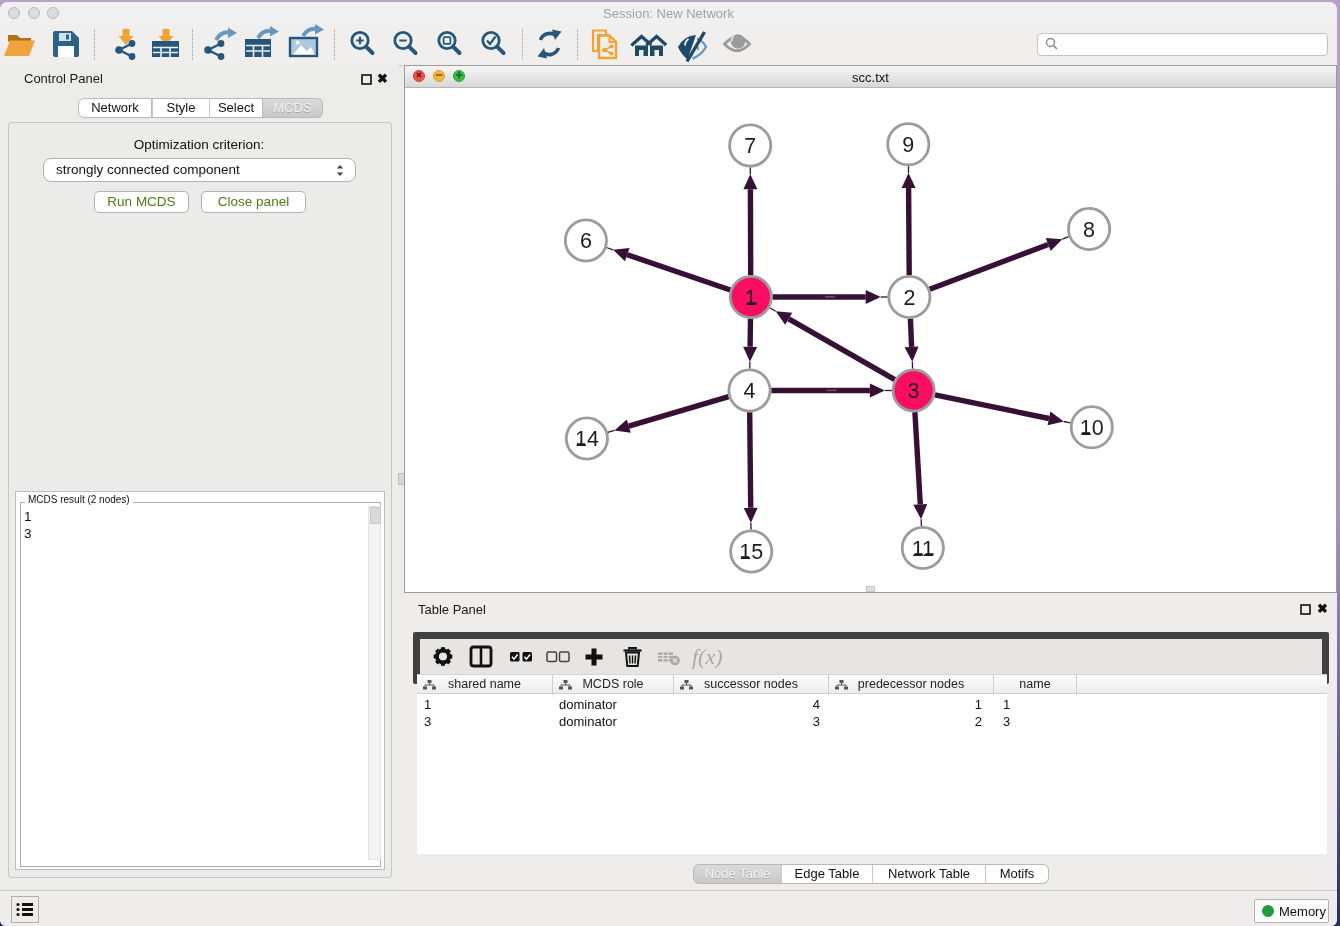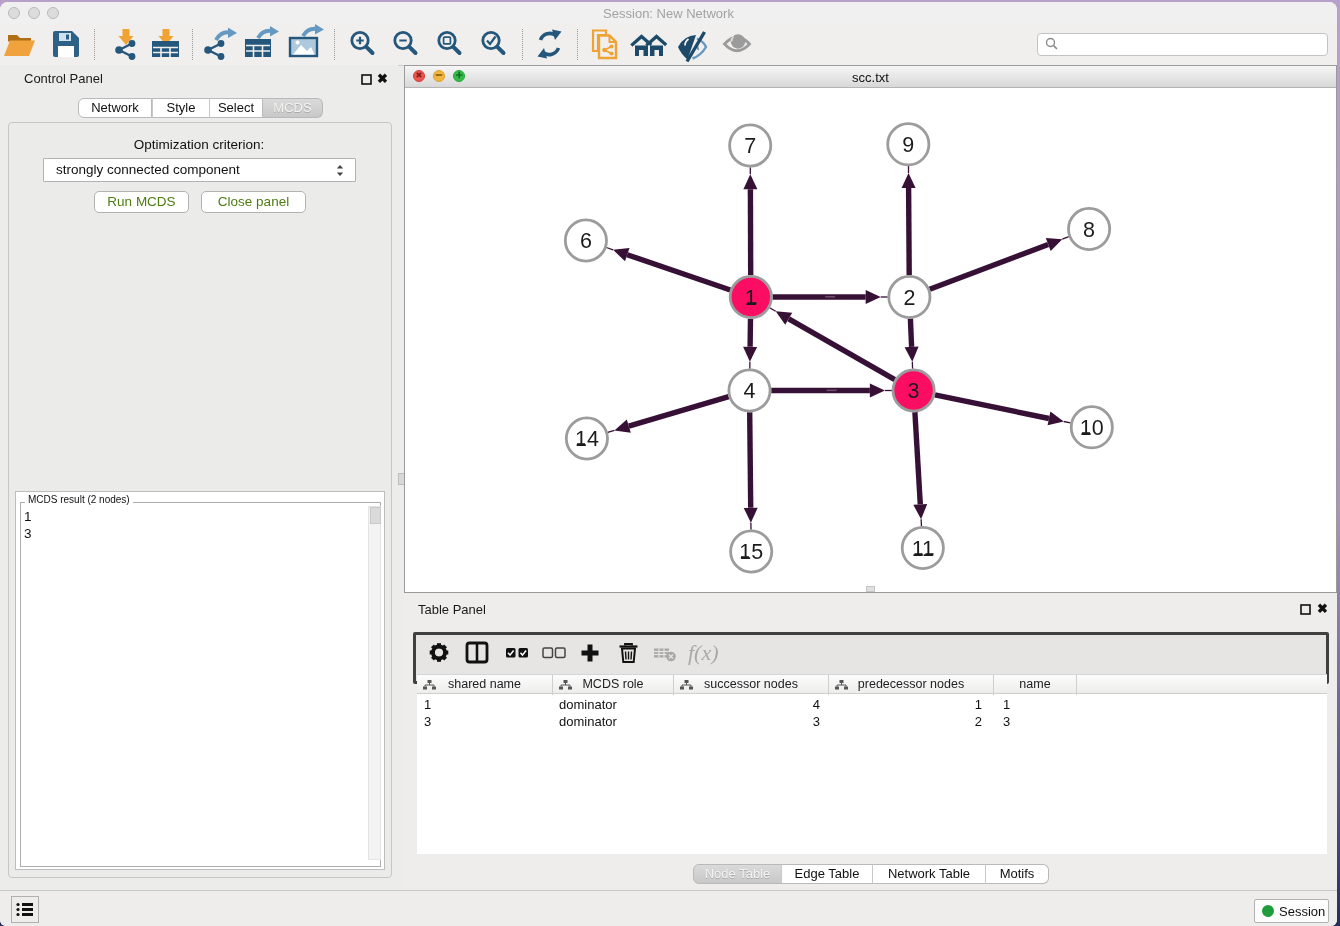--- a/index.html
+++ b/index.html
@@ -27,21 +27,21 @@
   #cp-title{position:absolute;left:24px;top:6px;font-size:13px;color:#1a1a1a;}
   .tabrow{position:absolute;height:20px;font-size:13px;}
   .tab{position:absolute;top:0;height:18px;line-height:18px;text-align:center;
        background:#fff;border:1px solid #b9b9b9;box-sizing:content-box;color:#111;}
   .tabsel{background:linear-gradient(180deg,#dadada,#c8c8c8);color:#f3f3f2;
           text-shadow:0 1px 0 #aaa;}
   #cp-body{position:absolute;left:8px;top:57px;width:384px;height:756px;
            background:#ebebea;border:1px solid #c6c6c5;border-radius:4px;box-sizing:border-box;}
   #optlabel{position:absolute;left:0;top:72px;width:398px;text-align:center;font-size:13.5px;color:#111;}
   #optsel{position:absolute;left:43px;top:93px;width:313px;height:24px;background:#fff;
-          border:1px solid #b2b2b2;border-radius:1px;box-sizing:border-box;
+          border:1px solid #b2b2b2;border-radius:8px;box-sizing:border-box;
           font-size:13.5px;color:#111;line-height:22px;padding-left:12px;}
   .btn{position:absolute;top:126px;height:22px;background:#fff;border:1px solid #b2b2b2;
        border-radius:5px;box-sizing:border-box;text-align:center;font-size:13.5px;
        line-height:20px;color:#4d7c0f;}
   #resultbox{position:absolute;left:15px;top:426px;width:370px;height:379px;background:#fff;
              border:1px solid #bdbdbd;box-sizing:border-box;}
   #fieldset{position:absolute;left:4px;top:10px;width:361px;height:365px;
             border:1px solid #adadad;box-sizing:border-box;}
   #fslegend{position:absolute;left:4px;top:-9px;background:#fff;padding:0 3px;
             font-size:10px;color:#111;}
@@ -49,21 +49,21 @@
   #netwin{position:absolute;left:404px;top:63px;width:933px;height:528px;
           border:1px solid #9b9b9b;box-sizing:border-box;background:#fff;}
   #nettitle{position:absolute;left:0;top:0;width:100%;height:21px;
             background:linear-gradient(180deg,#f6f6f6,#d8d8d8);border-bottom:1px solid #b5b5b5;}
   .tl2{position:absolute;top:4px;width:12px;height:12px;border-radius:50%;box-sizing:border-box;}
   #netname{position:absolute;top:4px;left:0;width:100%;text-align:center;font-size:13px;color:#111;}
   
   #tpanel{position:absolute;left:404px;top:592px;width:933px;height:295px;background:#eeedec;}
   #tp-title{position:absolute;left:14px;top:8px;font-size:13px;color:#1a1a1a;}
   #tp-toolbar{position:absolute;left:9px;top:38px;width:916px;height:52px;background:#e6e5e4;
-              border:3px solid #404040;border-radius:2px;box-sizing:border-box;}
+              border:7px solid #404040;border-radius:2px;box-sizing:border-box;}
   #tbl{position:absolute;left:13px;top:80px;width:910px;height:180px;background:#fff;}
   #tblhead{position:absolute;left:0;top:0;width:100%;height:20px;
            background:linear-gradient(180deg,#fcfcfc,#ededec);
            border-top:1px solid #d5d5d5;border-bottom:1px solid #cfcfcf;box-sizing:border-box;}
   .th{position:absolute;top:0;height:20px;border-right:1px solid #cfcfcf;box-sizing:border-box;
       font-size:12.5px;color:#222;text-align:center;line-height:19px;}
   .treeicon{position:absolute;top:5px;width:13px;height:10px;}
   .td{position:absolute;font-size:13px;color:#111;height:17px;line-height:17px;}
   
   
@@ -456,16 +456,16 @@
         <circle cx="2" cy="2.5" r="1.6" fill="#111"></circle>
           <rect x="6" y="1" width="11" height="3" fill="#111"></rect>
         <circle cx="2" cy="7.5" r="1.6" fill="#111"></circle>
           <rect x="6" y="6" width="11" height="3" fill="#111"></rect>
         <circle cx="2" cy="12.5" r="1.6" fill="#111"></circle>
           <rect x="6" y="11" width="11" height="3" fill="#111"></rect>
       </svg>
     </div>
     <div class="abs" style="left:1254px;top:8px;width:75px;height:24px;background:#fdfdfd;border:1px solid #b3b3b3;box-sizing:border-box;border-radius:2px;">
       <div class="abs" style="left:7px;top:5px;width:12px;height:12px;border-radius:50%;background:#1f9d3c;"></div>
-      <div class="abs" style="left:24px;top:4px;font-size:13px;color:#111;">Session</div>
+      <div class="abs" style="left:24px;top:4px;font-size:13px;color:#111;">Memory</div>
     </div>
   </div>
 </div>
 
 </body></html>

